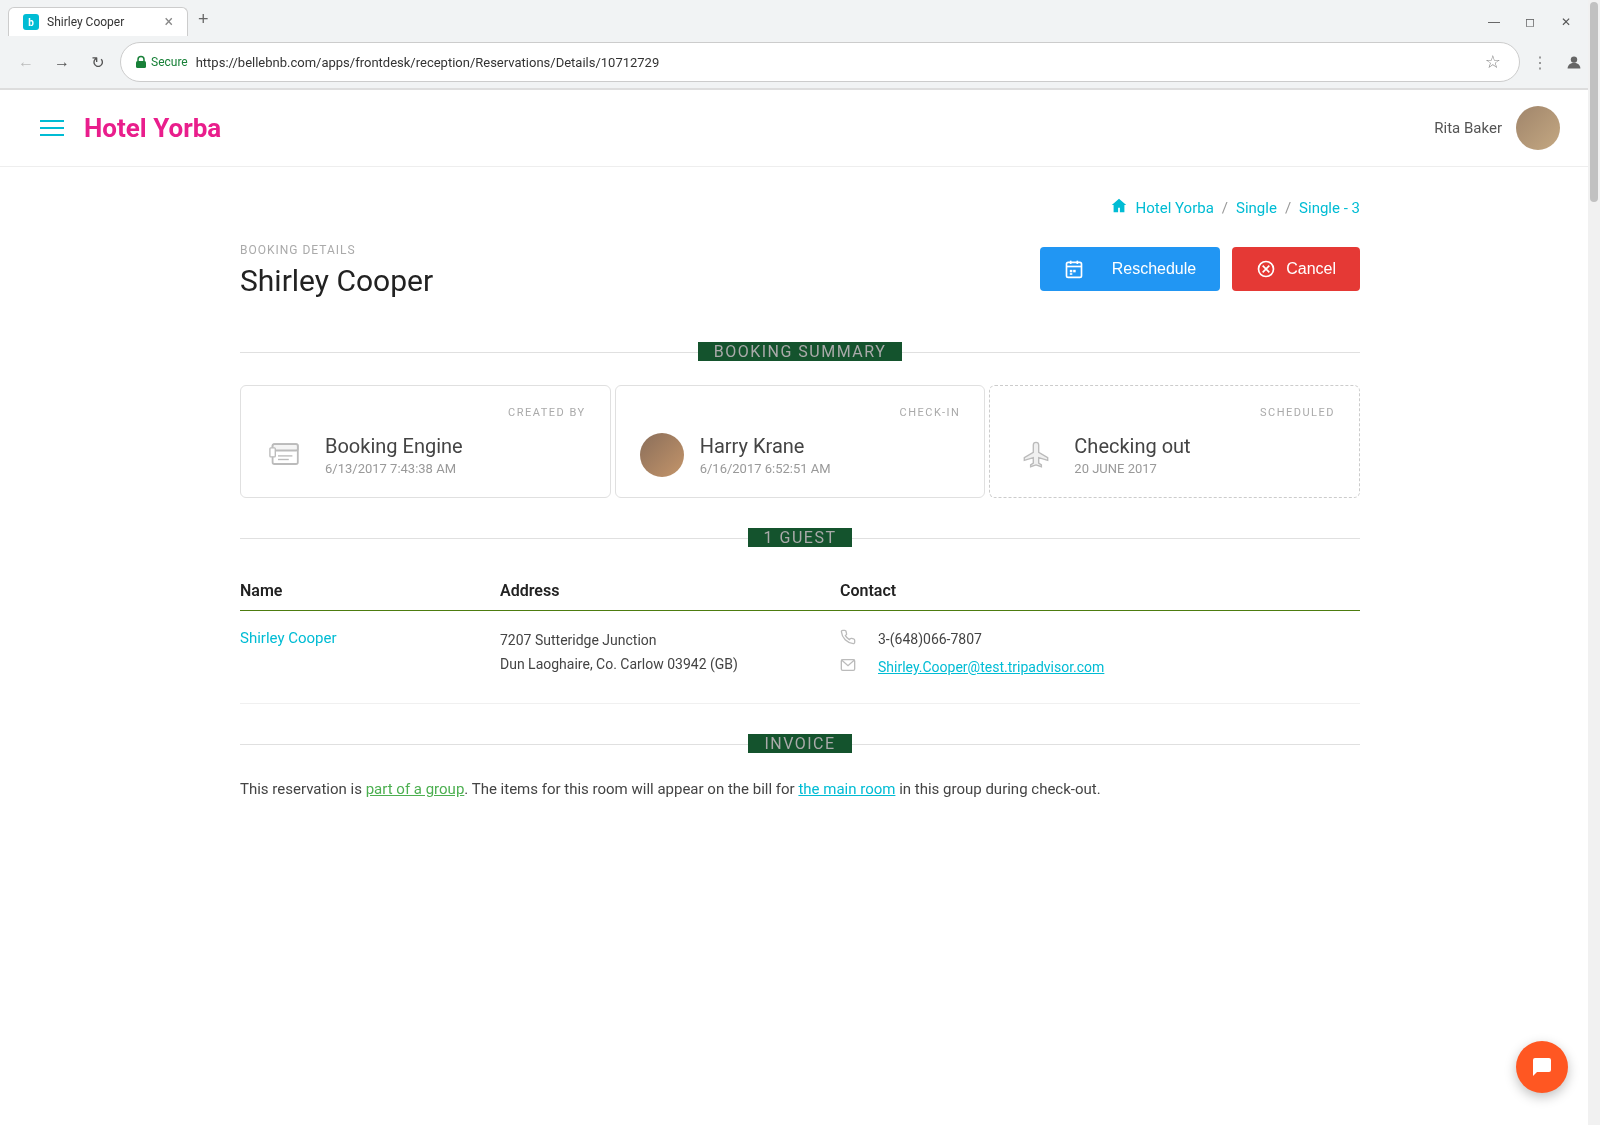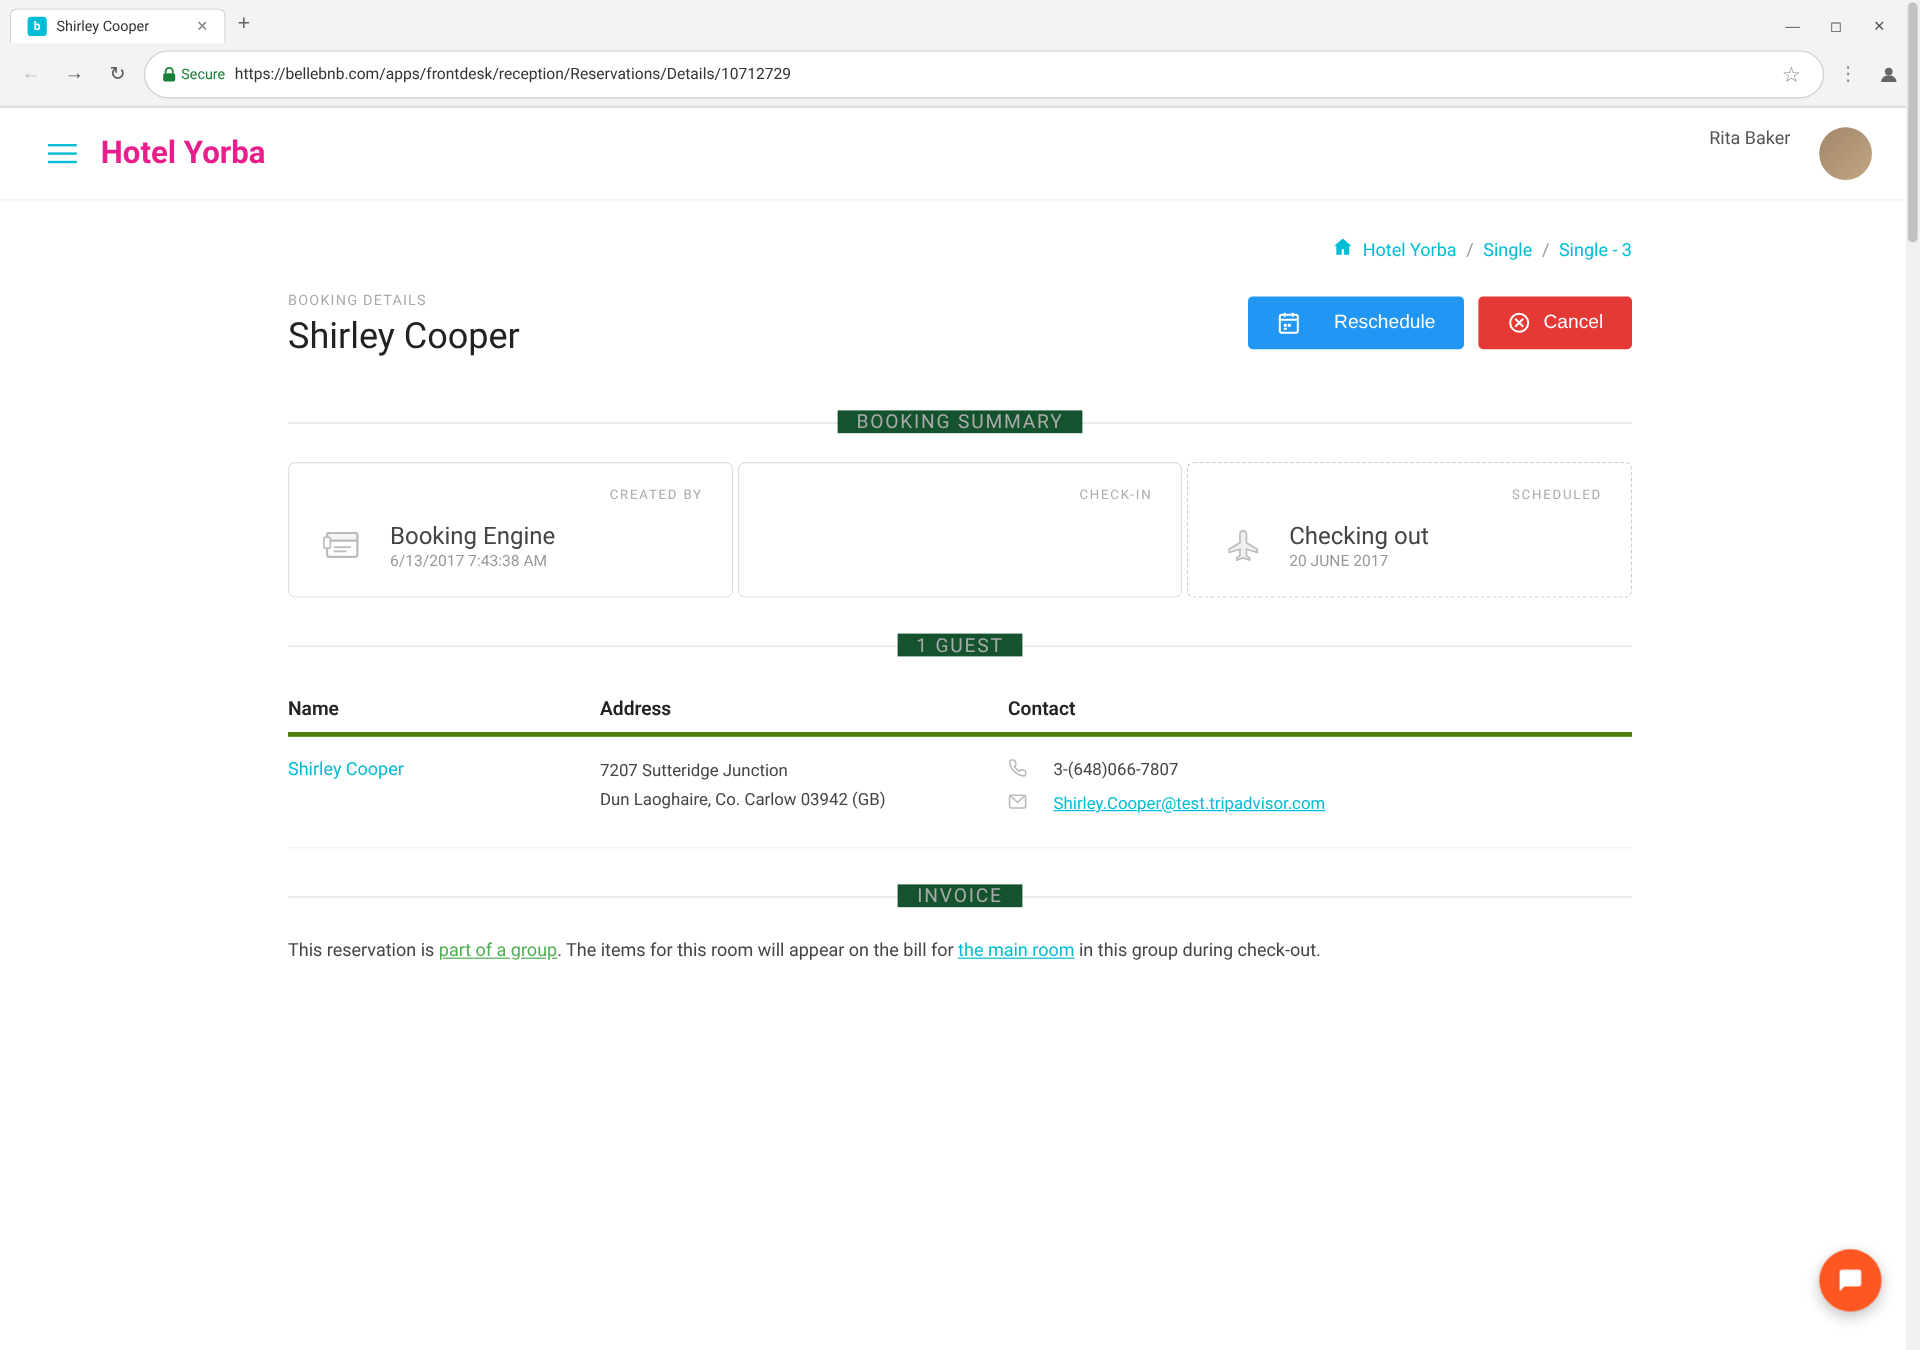--- a/index.html
+++ b/index.html
@@ -22,21 +22,21 @@
     .star-btn { background: none; border: none; cursor: pointer; color: #888; font-size: 18px; padding: 4px; }
 
     
     .app-header { display: flex; align-items: center; justify-content: space-between; padding: 16px 40px; border-bottom: 1px solid #eee; }
     .header-left { display: flex; align-items: center; gap: 20px; }
     .hamburger { display: flex; flex-direction: column; gap: 5px; cursor: pointer; }
     .hamburger span { width: 24px; height: 2px; background: #00bcd4; display: block; }
     .logo-text { font-size: 26px; font-weight: 700; }
     .logo-hotel { color: #e91e8c; }
     .logo-yorba { color: #e91e8c; }
-    .header-right { display: flex; gap: 24px; }
+    .header-right { display: flex; align-items: center; gap: 14px; }
     .user-name { color: #555; font-size: 15px; }
     .avatar-placeholder { width: 44px; height: 44px; border-radius: 50%; background: linear-gradient(135deg, #a0856b, #c4a882); }
 
     
     .main-content { max-width: 1200px; margin: 0 auto; padding: 20px 40px 40px; }
 
     
     .breadcrumb { display: flex; align-items: center; gap: 8px; justify-content: flex-end; margin-bottom: 24px; margin-top: 10px; }
     .breadcrumb a { color: #00bcd4; text-decoration: none; font-size: 15px; }
     .breadcrumb span { color: #999; font-size: 15px; }
@@ -62,21 +62,21 @@
     .card-label { font-size: 11px; color: #aaa; letter-spacing: 1.5px; text-transform: uppercase; text-align: right; margin-bottom: 14px; }
     .card-content { display: flex; align-items: center; gap: 16px; }
     .card-icon { width: 44px; height: 44px; display: flex; align-items: center; justify-content: center; flex-shrink: 0; }
     .card-icon svg { width: 36px; height: 36px; }
     .card-info .card-main { font-size: 20px; color: #444; font-weight: 400; }
     .card-info .card-sub { font-size: 13px; color: #999; margin-top: 3px; }
     .card-avatar { width: 44px; height: 44px; border-radius: 50%; background: linear-gradient(135deg, #a0856b, #c4a882); flex-shrink: 0; overflow: hidden; }
 
     
     .guest-table { width: 100%; border-collapse: collapse; margin-top: 10px; }
-    .guest-table th { text-align: left; padding: 10px 0; font-size: 16px; font-weight: 600; color: #222; border-bottom: 4px solid #4d7c0f; }
+    .guest-table th { text-align: left; padding: 10px 0; font-size: 16px; font-weight: 600; color: #222; border-bottom: 1px solid #4d7c0f; }
     .guest-table td { padding: 18px 0; vertical-align: top; border-bottom: 1px solid #f0f0f0; }
     .guest-table td:first-child { width: 260px; }
     .guest-table td:nth-child(2) { width: 340px; }
     .guest-link { color: #00bcd4; text-decoration: none; font-size: 15px; }
     .address-line { font-size: 14px; color: #444; line-height: 1.7; }
     .contact-item { display: flex; align-items: center; gap: 22px; margin-bottom: 8px; }
     .contact-icon { color: #aaa; font-size: 16px; }
     .contact-text { font-size: 14px; color: #444; }
     .contact-email { color: #00bcd4; font-size: 14px; }
 
@@ -217,20 +217,27 @@
         </div>
         <div class="card-info">
           <div class="card-main">Booking Engine</div>
           <div class="card-sub">6/13/2017 7:43:38 AM</div>
         </div>
       </div>
     </div>
 
     <div class="summary-card">
       <div class="card-label">CHECK-IN</div>
+      <div class="card-content">
+        <div class="card-avatar" style="width:44px;height:44px;border-radius:50%;background:linear-gradient(135deg,#8a6e5a,#c4956a);flex-shrink:0;"></div>
+        <div class="card-info">
+          <div class="card-main">Harry Krane</div>
+          <div class="card-sub">6/16/2017 6:52:51 AM</div>
+        </div>
+      </div>
     </div>
 
     <div class="summary-card dashed">
       <div class="card-label">SCHEDULED</div>
       <div class="card-content">
         <div class="card-icon">
           <svg width="40" height="40" viewBox="0 0 40 40" fill="none">
             <path d="M20 6c1.5 0 3 1 3 3v8l10 6v3l-10-3v6l3 2v2l-6-2-6 2v-2l3-2v-6L7 26v-3l10-6V9c0-2 1.5-3 3-3z" stroke="#bbb" stroke-width="1.5" fill="#f0f0f0"></path>
           </svg>
         </div>

